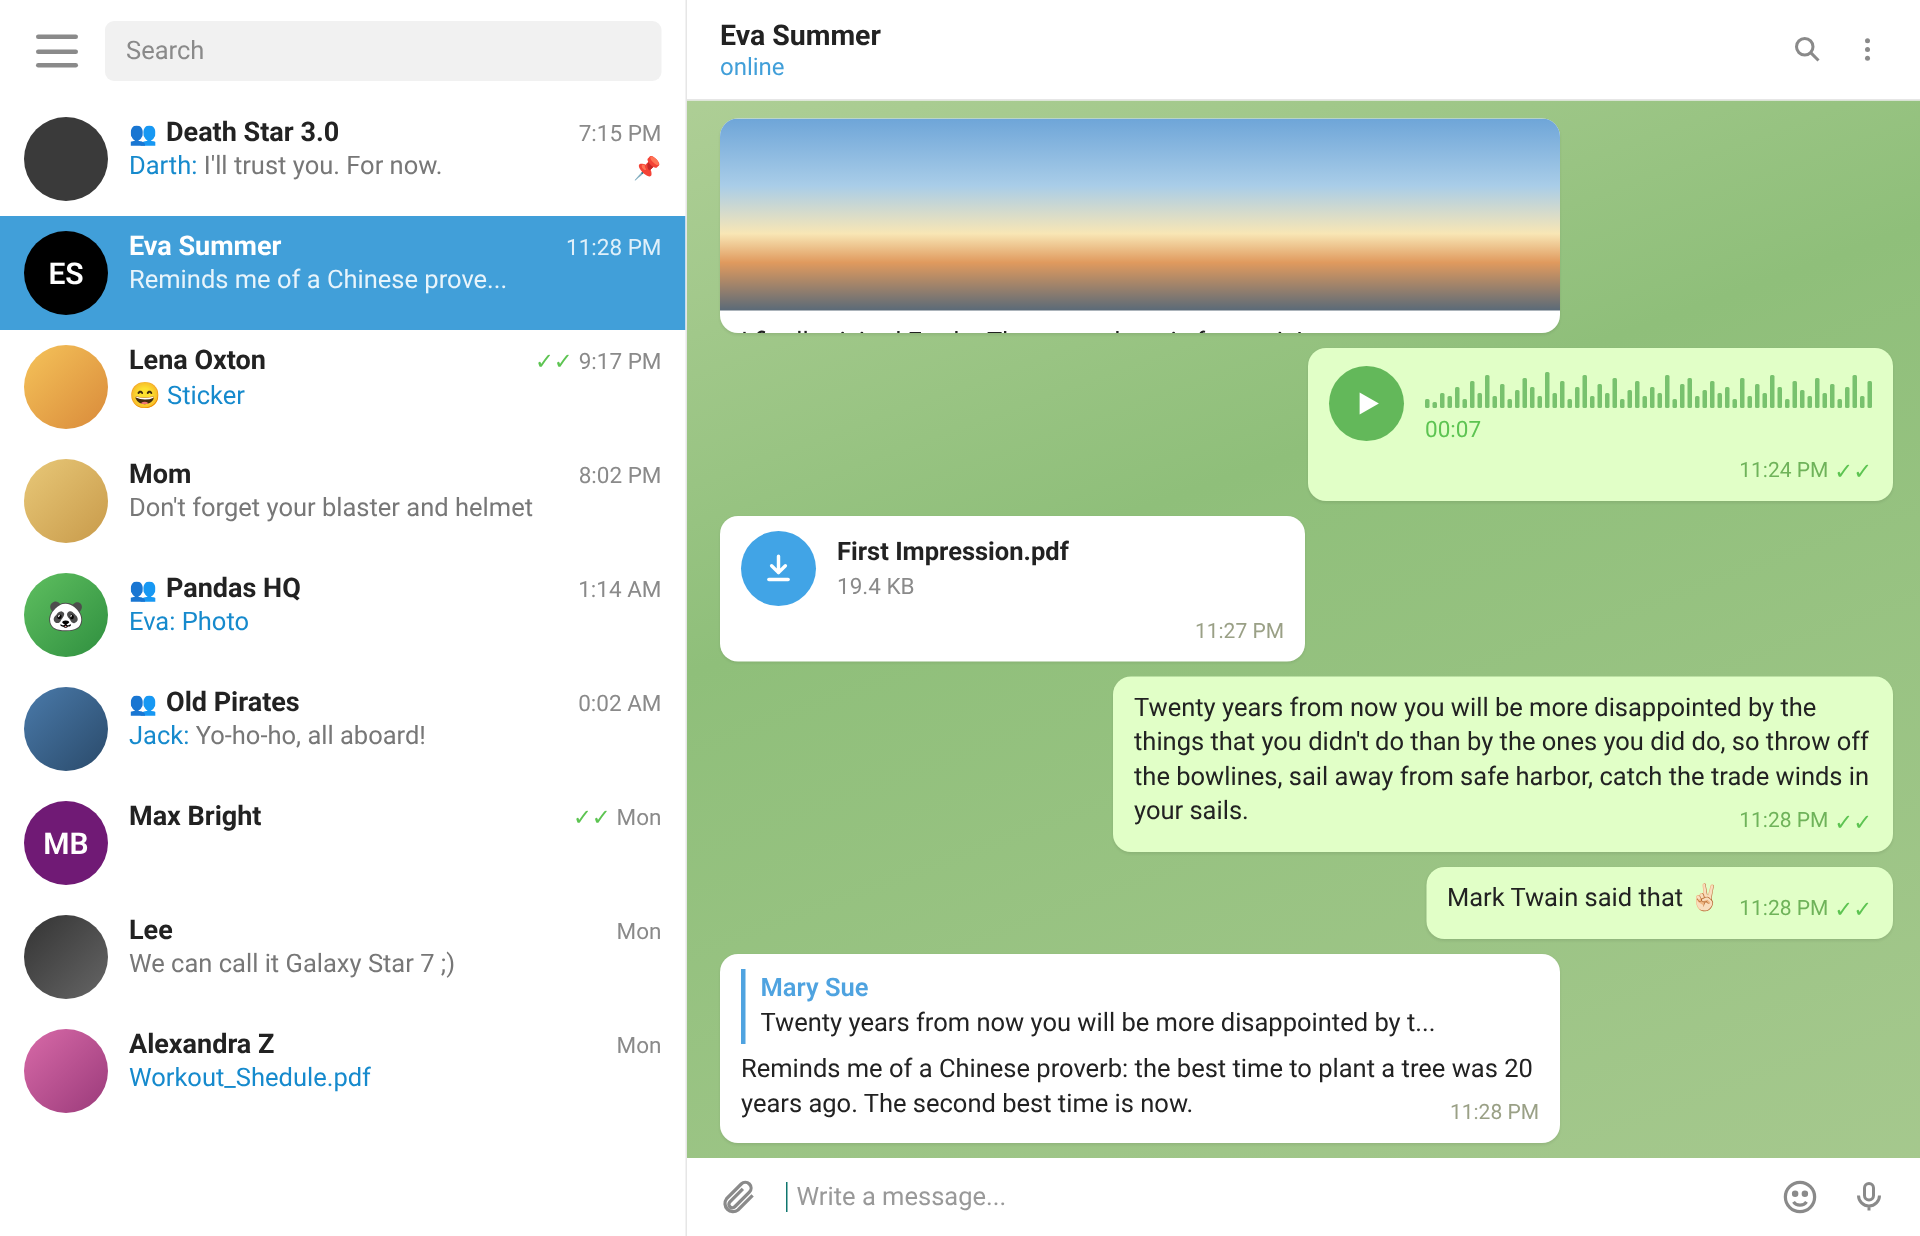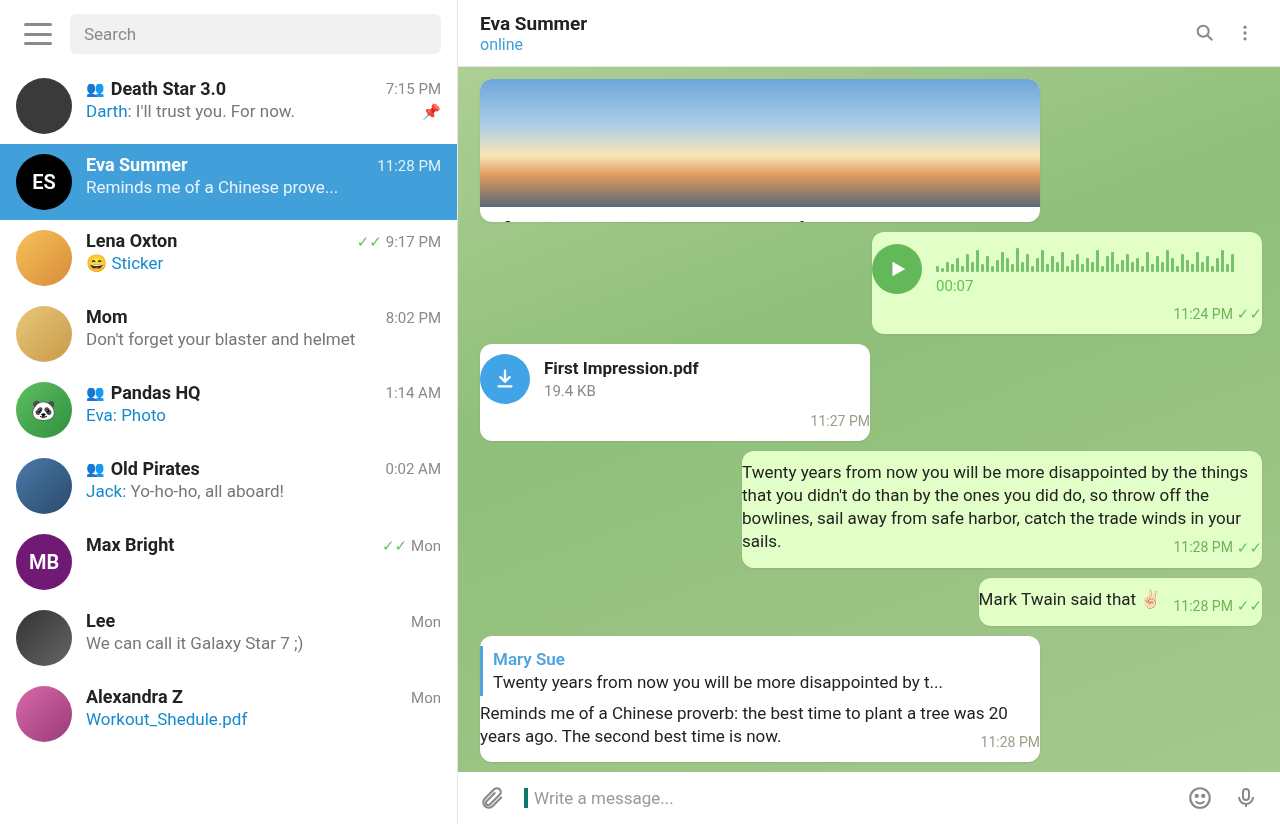--- a/index.html
+++ b/index.html
@@ -33,21 +33,21 @@
 
   
   .main { flex: 1; display: flex; flex-direction: column; background: linear-gradient(160deg,#b3d19a 0%, #8fbf7a 40%, #a7c98f 100%); position: relative; }
   .header { background: #fff; border-bottom: 1px solid #e6e6e6; padding: 12px 22px; display: flex; align-items: center; gap: 14px; z-index: 2; }
   .hdr-main { flex: 1; }
   .hdr-name { font-size: 19px; font-weight: 700; }
   .hdr-status { font-size: 16px; color: #419fd9; }
   .hdr-icon { width: 26px; height: 26px; color: #8a8a8a; cursor: pointer; display: flex; align-items: center; justify-content: center; }
 
   .messages { flex: 1; overflow: hidden; padding: 12px 18px 10px 22px; display: flex; flex-direction: column; gap: 10px; z-index: 1; }
-  .bubble { max-width: 560px; background: #fff; border-radius: 12px; padding: 10px 0; box-shadow: 0 1px 2px rgba(0,0,0,.08); position: relative; font-size: 17px; line-height: 1.35; }
+  .bubble { max-width: 560px; background: #fff; border-radius: 12px; padding: 10px 14px; box-shadow: 0 1px 2px rgba(0,0,0,.08); position: relative; font-size: 17px; line-height: 1.35; }
   .bubble.out { background: #e1ffc7; align-self: flex-end; }
   .bubble.in { align-self: flex-start; }
   .meta { font-size: 14px; color: #9aa086; display: inline-flex; align-items: center; gap: 4px; float: right; margin-left: 12px; margin-top: 8px; }
   .bubble.out .meta { color: #6fb35a; }
   .tick { color: #5dc452; font-size: 15px; }
 
   .photo-bubble { padding: 0 0 8px 0; overflow: hidden; }
   .photo { height: 128px; background: linear-gradient(to bottom,#6ea5d8 0%,#a9cde8 35%,#f8e6b5 60%,#e09a5e 75%,#5a6a78 100%); }
   .photo-caption { padding: 10px 14px 0 14px; }
 
@@ -62,21 +62,21 @@
   .file-icon { width: 50px; height: 50px; border-radius: 50%; background: #41a4e6; display: flex; align-items: center; justify-content: center; }
   .file-name { font-weight: 700; font-size: 17px; }
   .file-size { color: #8a8a8a; font-size: 15px; margin-top: 2px; }
 
   .reply-block { border-left: 3px solid #4fa3e0; padding: 2px 0 2px 10px; margin-bottom: 6px; }
   .reply-name { color: #4fa3e0; font-weight: 600; }
   .reply-text { color: #222; white-space: nowrap; overflow: hidden; text-overflow: ellipsis; }
 
   .composer { background: #fff; display: flex; align-items: center; gap: 18px; padding: 12px 20px; z-index: 2; }
   .comp-icon { width: 28px; height: 28px; color: #8a8a8a; cursor: pointer; display: flex; align-items: center; justify-content: center; }
-  .comp-input { flex: 1; font-size: 17px; color: #999; border-left: 4px solid #0f766e; padding-left: 6px; }
+  .comp-input { flex: 1; font-size: 17px; color: #999; border-left: 1px solid #0f766e; padding-left: 6px; }
 
   .avatar.a1 { background: #3a3a3a; }
   .avatar.a2 { background: #000000; }
   .avatar.a3 { background: linear-gradient(135deg,#f5c35a,#d98a3a); }
   .avatar.a4 { background: linear-gradient(135deg,#e8c878,#c89a4a); }
   .avatar.a5 { background: linear-gradient(135deg,#5fbf60,#2f8f3f); }
   .avatar.a6 { background: linear-gradient(135deg,#4a7aaa,#2a4a6a); }
   .avatar.a7 { background: #701a75; }
   .avatar.a8 { background: linear-gradient(135deg,#333,#666); }
   .avatar.a9 { background: linear-gradient(135deg,#d86aa8,#9a3a7a); }

